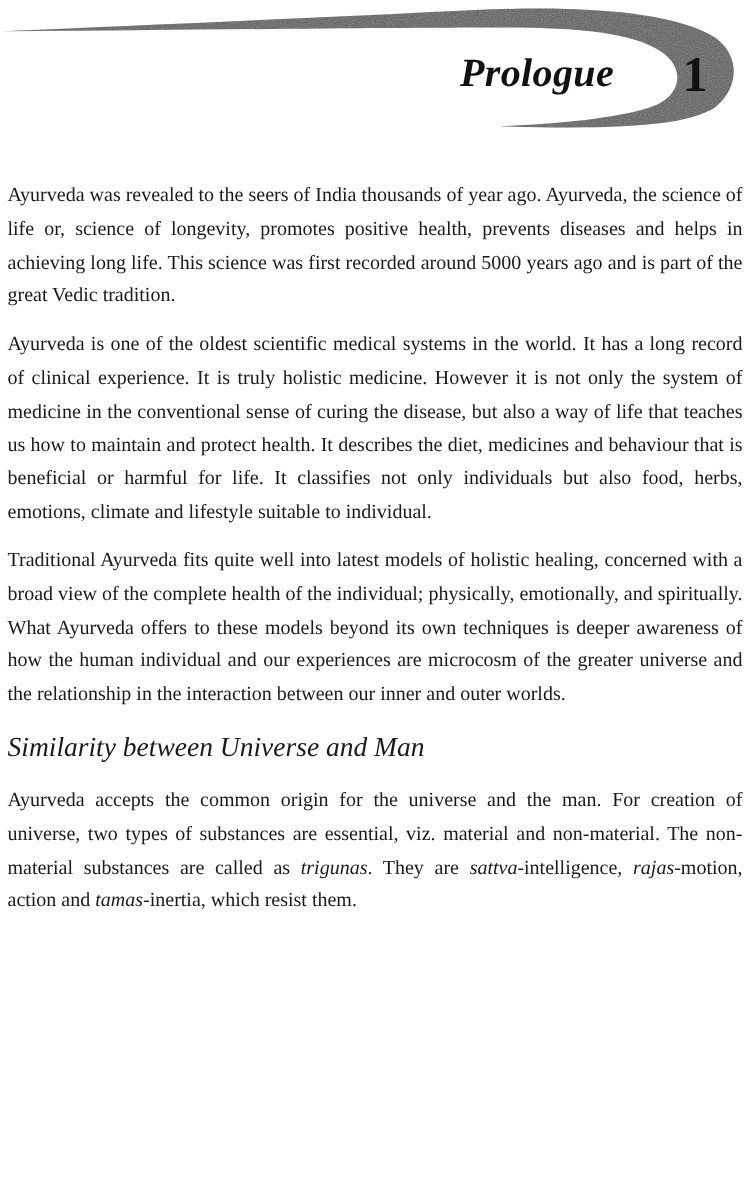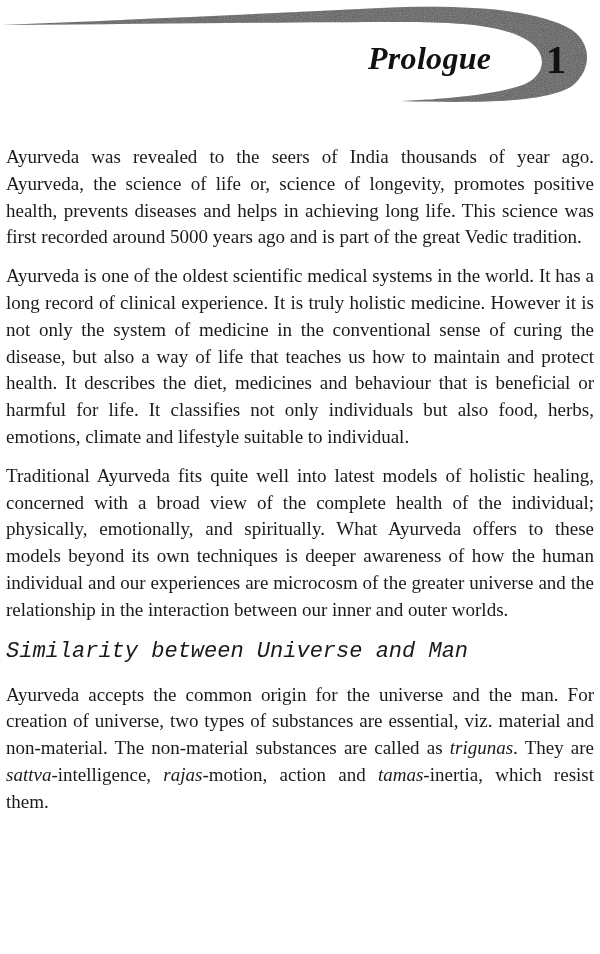--- a/index.html
+++ b/index.html
@@ -17,28 +17,27 @@
     color: #111; letter-spacing: 0.3px;
   }
   .chapter-number {
     position: absolute; left: 546px; top: 36px;
     font-family: "Liberation Serif", "DejaVu Serif", serif;
     font-weight: bold; font-size: 40px; color: #111;
   }
   .content { position: absolute; left: 6px; top: 144px; width: 588px; }
   p {
     margin: 0 0 12px 0;
-    font-size: 19px; line-height: 26.8px;
+    font-size: 16px; line-height: 26.8px;
     text-align: justify; text-align-last: left;
   }
   h2 {
     margin: 14px 0 16px 0;
     font-style: italic; font-weight: normal; font-size: 22px;
     line-height: 28px;
-    font-family: Liberation Mono, monospace;
   }
   em { font-style: italic; font-family: Liberation Serif, serif; }
 </style>
 </head>
 <body>
 
 <div class="header">
   <svg class="swoosh" width="600" height="120" viewBox="0 0 600 120">
     <defs>
       <filter id="grain" x="0" y="0" width="100%" height="100%">

